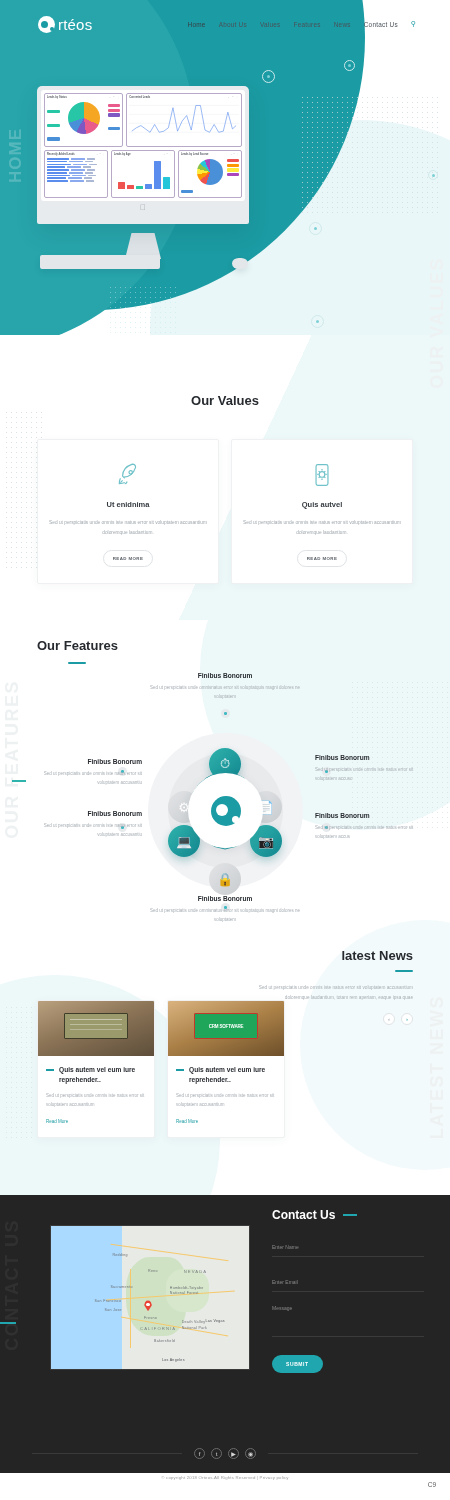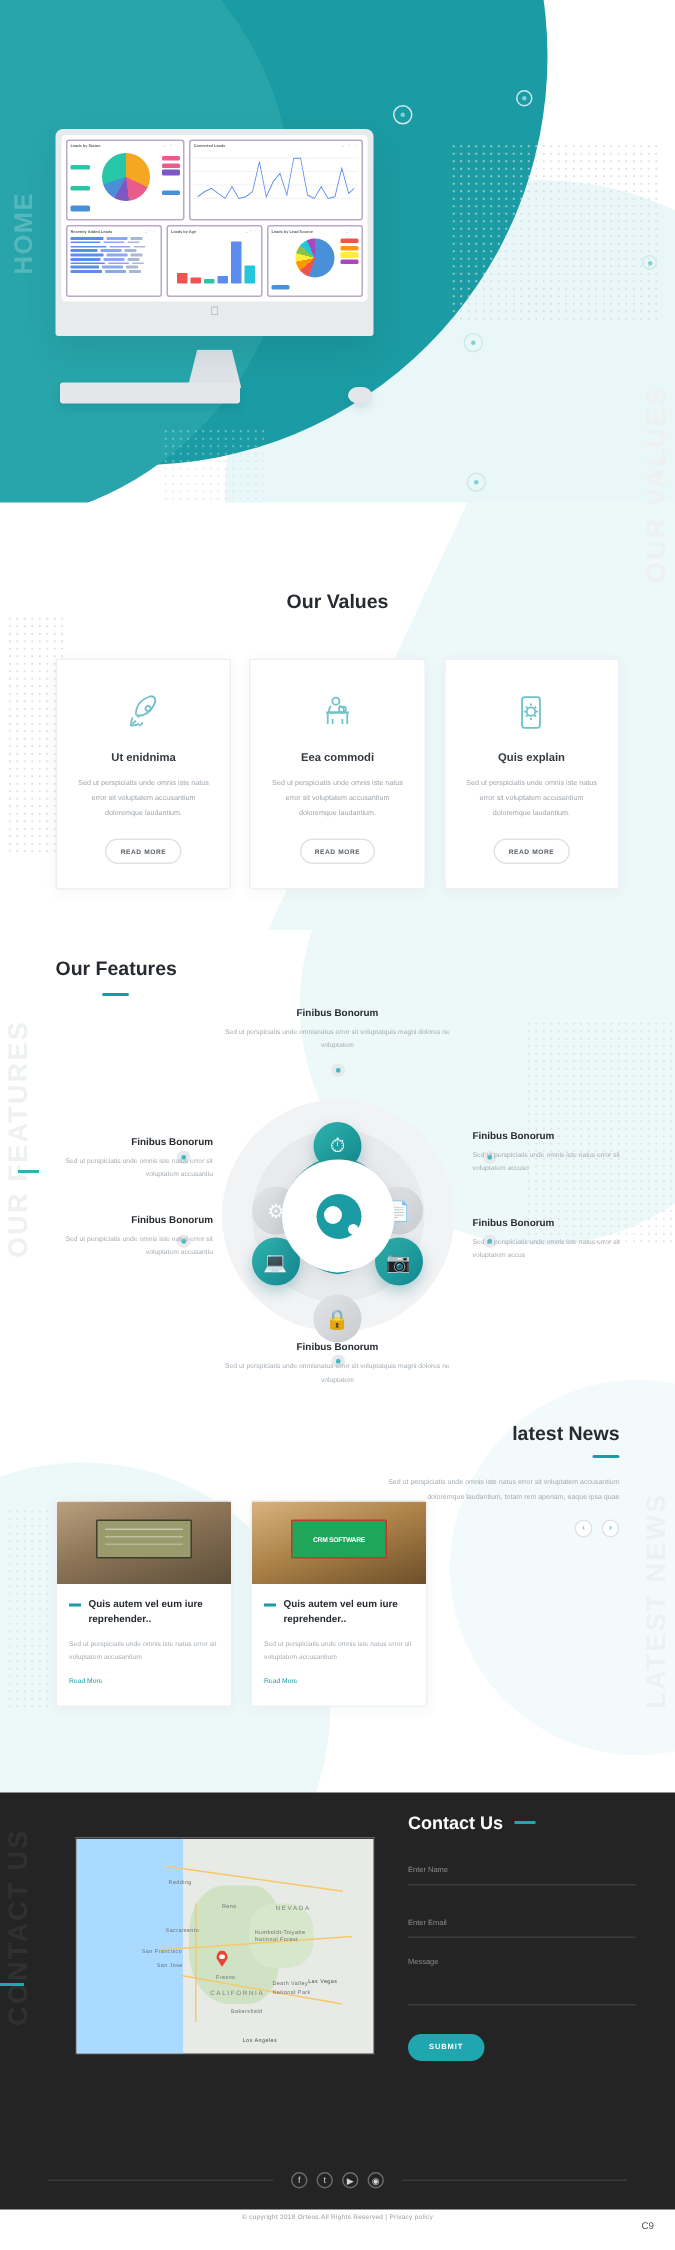--- a/index.html
+++ b/index.html
@@ -282,20 +282,35 @@
 
     <div class="dots-grid" style="left:300px;top:95px;width:140px;height:120px;"></div>
     <div class="dots-teal" style="left:108px;top:285px;width:70px;height:60px;opacity:.5;"></div>
 
     <div class="ring" style="left:262px;top:70px;width:13px;height:13px;"></div>
     <div class="ring" style="left:344px;top:60px;width:11px;height:11px;"></div>
     <div class="ring" style="left:309px;top:222px;width:13px;height:13px;"></div>
     <div class="ring" style="left:311px;top:315px;width:13px;height:13px;"></div>
     <div class="ring" style="left:428px;top:170px;width:10px;height:10px;"></div>
 
+    <nav class="navbar">
+      <div class="brand">
+        <span class="brand-mark"></span>
+        <span class="brand-text">rtéos</span>
+      </div>
+      <div class="nav-links">
+        <a href="#" class="active">Home</a>
+        <a href="#">About Us</a>
+        <a href="#">Values</a>
+        <a href="#">Features</a>
+        <a href="#">News</a>
+        <a href="#">Contact Us</a>
+        <span class="nav-search">⚲</span>
+      </div>
+    </nav>
 
     <div class="hero-side-label">HOME</div>
 
     <div class="monitor">
       <div class="screen-outer">
         <div class="screen">
           <div class="card">
             <div class="card-t">
                 <b>Leads by Status</b>
                 <i>⌄ ⌃ ⋮</i>
@@ -444,39 +459,26 @@
             <path d="M7 17l-2 2M11 18c0 1-1 2-2 2"></path>
           </svg>
         </div>
         <h4>Ut enidnima</h4>
         <p>Sed ut perspiciatis unde omnis iste natus error sit voluptatem accusantium doloremque laudantium.</p>
         <button class="btn-ghost">READ MORE</button>
       </div>
       <div class="vcard">
         <div class="ico">
           <svg width="26" height="26" viewBox="0 0 24 24" fill="none" stroke="#6fc2c9" stroke-width="1.1">
-            <circle cx="11" cy="5" r="2.2"></circle>
-            <path d="M8 8c-1 1-1.5 2.5-1.5 4M13 8c2 0 3 1.5 3 3v1H7"></path>
-            <path d="M5 12h14M6 12v7M18 12v7M9 19v-3M15 19v-3"></path>
-            <rect x="13" y="8.5" width="4" height="3.2" rx="0.4"></rect>
-          </svg>
-        </div>
-        <h4>Eea commodi</h4>
-        <p>Sed ut perspiciatis unde omnis iste natus error sit voluptatem accusantium doloremque laudantium.</p>
-        <button class="btn-ghost">READ MORE</button>
-      </div>
-      <div class="vcard">
-        <div class="ico">
-          <svg width="26" height="26" viewBox="0 0 24 24" fill="none" stroke="#6fc2c9" stroke-width="1.1">
             <rect x="6.5" y="2.5" width="11" height="19" rx="1.6"></rect>
             <circle cx="12" cy="11.5" r="2.6"></circle>
             <path d="M12 6.4v1.4M12 15.2v1.4M7.6 11.5h1.3M15.1 11.5h1.3M8.9 8.4l1 1M14.1 13.6l1 1M15.1 8.4l-1 1M9.9 13.6l-1 1"></path>
           </svg>
         </div>
-        <h4>Quis explain</h4>
+        <h4>Quis autvel</h4>
         <p>Sed ut perspiciatis unde omnis iste natus error sit voluptatem accusantium doloremque laudantium.</p>
         <button class="btn-ghost">READ MORE</button>
       </div>
     </div>
   </section>
 
   <section class="features">
     <div class="feat-blob"></div>
     <div class="dots-grid" style="right:0;top:60px;width:100px;height:150px;opacity:.6;"></div>
     <div class="side-label" style="left:2px;top:60px;">OUR FEATURES</div>

